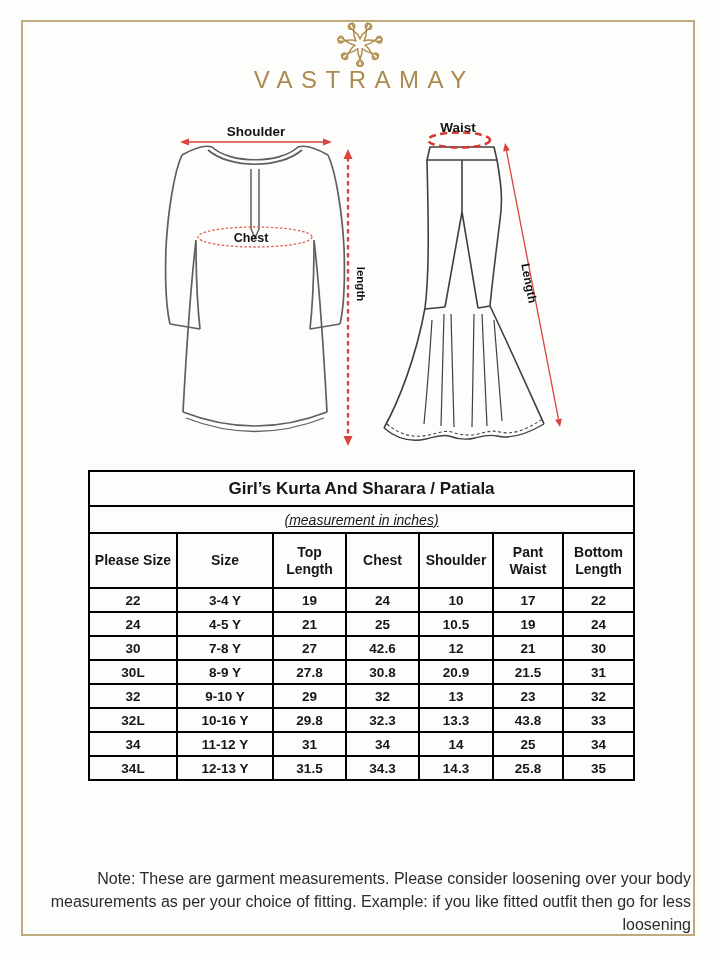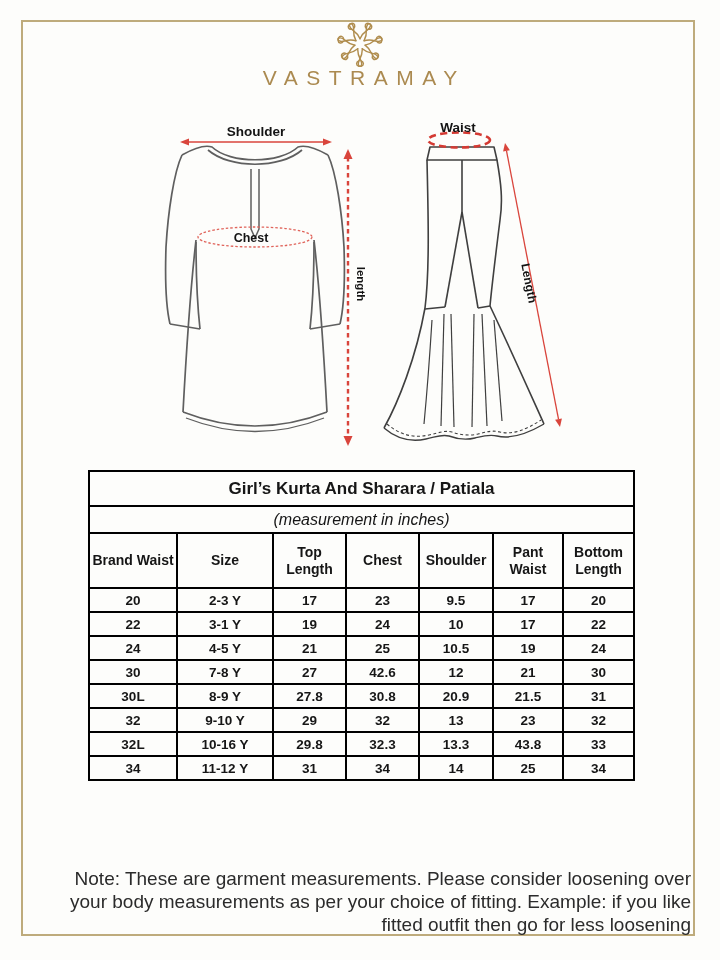--- a/index.html
+++ b/index.html
@@ -9,45 +9,45 @@
     font-family:"Liberation Sans", sans-serif;
     color:#111;
   }
   .frame{
     position:absolute;left:21px;top:20px;width:674px;height:916px;
     border:2px solid #beab7c;box-sizing:border-box;pointer-events:none;
   }
   .logo-star{position:absolute;left:337px;top:21px;}
   .wordmark{
     position:absolute;left:0;top:66px;width:720px;text-align:center;
-    font-size:21px;font-weight:400;letter-spacing:8.5px;text-indent:8.5px;
+    font-size:24px;font-weight:400;letter-spacing:8.5px;text-indent:8.5px;
     color:#ab8a50;
   }
   .diagram{position:absolute;}
   .kurta-svg{left:150px;top:112px;}
   .pants-svg{left:378px;top:108px;}
   svg text{font-family:"Liberation Sans", sans-serif;}
 
   table.size-chart{
     position:absolute;left:88px;top:470px;width:545px;
     border-collapse:collapse;table-layout:fixed;
     border:2px solid #4d7c0f;
   }
   table.size-chart th, table.size-chart td{
     border:2px solid #000;text-align:center;vertical-align:middle;
     padding:0;color:#161616;
   }
   tr.title-row th{height:33px;font-size:17px;font-weight:700;}
-  tr.subtitle-row th{height:25px;font-size:16px;font-weight:400;font-style:italic;}
+  tr.subtitle-row th{height:25px;font-size:14px;font-weight:400;font-style:italic;text-decoration:underline;}
   tr.cols-row th{height:53px;font-size:14px;font-weight:700;line-height:1.15;}
   table.size-chart tbody td{height:22px;font-size:13.5px;font-weight:700;}
 
   .note{
     position:absolute;left:33px;top:867px;width:658px;
-    text-align:right;font-size:19px;line-height:23px;color:#2b2b2b;
+    text-align:right;font-size:16px;line-height:23px;color:#2b2b2b;
   }
 </style>
 </head>
 <body>
 
 <div class="frame"></div>
 
 <svg class="logo-star" width="46" height="46" viewBox="-24 -24 48 48">
   <defs>
     <g id="petal" fill="none" stroke="#b08d4e" stroke-width="1.5" stroke-linecap="round">
@@ -161,42 +161,33 @@
       <col style="width:71px">
   </colgroup>
   <thead>
     <tr class="title-row">
       <th colspan="7">Girl’s Kurta And Sharara / Patiala</th>
     </tr>
     <tr class="subtitle-row">
       <th colspan="7">(measurement in inches)</th>
     </tr>
     <tr class="cols-row" id="col-row">
-        <th>Brand Waist</th>
+        <th>Please Size</th>
         <th>Size</th>
         <th>Top Length</th>
         <th>Chest</th>
         <th>Shoulder</th>
         <th>Pant Waist</th>
         <th>Bottom Length</th>
       </tr>
   </thead>
   <tbody id="table-body">
       <tr>
-        <td>20</td>
-        <td>2-3 Y</td>
-        <td>17</td>
-        <td>23</td>
-        <td>9.5</td>
-        <td>17</td>
-        <td>20</td>
-      </tr>
-      <tr>
         <td>22</td>
-        <td>3-1 Y</td>
+        <td>3-4 Y</td>
         <td>19</td>
         <td>24</td>
         <td>10</td>
         <td>17</td>
         <td>22</td>
       </tr>
       <tr>
         <td>24</td>
         <td>4-5 Y</td>
         <td>21</td>
@@ -243,16 +234,25 @@
       </tr>
       <tr>
         <td>34</td>
         <td>11-12 Y</td>
         <td>31</td>
         <td>34</td>
         <td>14</td>
         <td>25</td>
         <td>34</td>
       </tr>
+      <tr>
+        <td>34L</td>
+        <td>12-13 Y</td>
+        <td>31.5</td>
+        <td>34.3</td>
+        <td>14.3</td>
+        <td>25.8</td>
+        <td>35</td>
+      </tr>
     </tbody>
 </table>
 
 <div class="note">Note: These are garment measurements. Please consider loosening over your body measurements as per your choice of fitting. Example: if you like fitted outfit then go for less loosening</div>
 
 </body></html>

